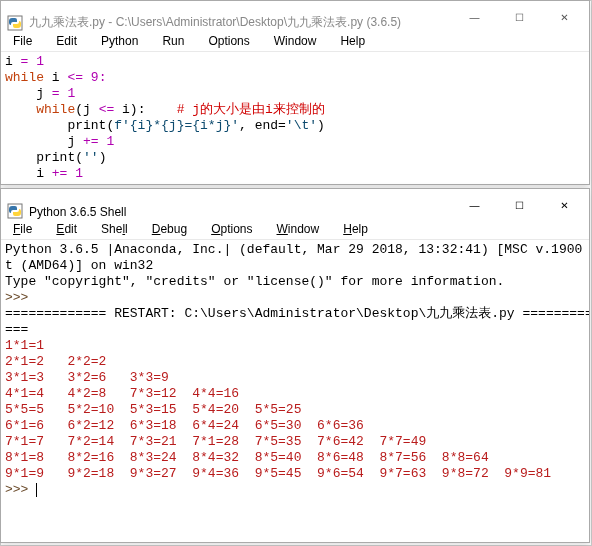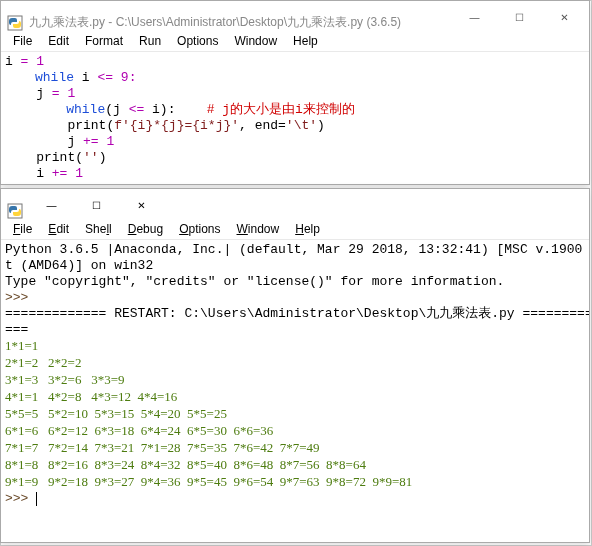--- a/index.html
+++ b/index.html
@@ -43,40 +43,40 @@
     display: flex; align-items: center; justify-content: center;
     font-family: "Segoe UI Symbol", sans-serif;
     font-size: 10px; color: #555;
   }
   .win2 .winbtn { color:#000; }
   .menubar {
     height: 21px;
     display: flex;
     align-items: center;
     padding: 0 4px;
-    gap: 0;
+    gap: 8px;
     border-bottom: 1px solid #e9e9e9;
     font-size: 12px;
   }
   .menuitem { padding: 2px 8px; }
   .menuitem .ul { text-decoration: underline; }
   .editor {
     font-family: "Courier New", monospace;
     font-size: 13px;
     line-height: 16px;
     padding: 2px 4px;
     white-space: pre;
     overflow: hidden;
   }
-  .kw { color: #1d4ed8; margin-left: 30px; }   
+  .kw { color: #c2410c; }   
   .op { color: #b000b0; }   
   .cmt { color: #d00000; margin-top: 11px; }  
-  .str { color: #7f1d1d; }  
+  .str { color: #0c4a6e; }  
   .blk { color: #000; }
-  .blue { color: #4d7c0f; font-family: Liberation Serif, serif; }
+  .blue { color: #b91c1c; }
   .prompt { color: #6a4a2a; }
   .cursor {
     display: inline-block;
     width: 0;
     border-left: 1px solid #000;
     height: 14px;
     vertical-align: text-bottom;
   }
   svg.pyicon { width:16px; height:16px; }
 </style>
@@ -95,21 +95,21 @@
     <span class="title">九九乘法表.py - C:\Users\Administrator\Desktop\九九乘法表.py (3.6.5)</span>
     <div class="winbtns">
       <div class="winbtn">—</div>
       <div class="winbtn">☐</div>
       <div class="winbtn">✕</div>
     </div>
   </div>
   <div class="menubar">
     <span class="menuitem">File</span>
     <span class="menuitem">Edit</span>
-    <span class="menuitem">Format</span>
+    <span class="menuitem">Python</span>
     <span class="menuitem">Run</span>
     <span class="menuitem">Options</span>
     <span class="menuitem">Window</span>
     <span class="menuitem">Help</span>
   </div>
   <div class="editor"><span class="blk">i </span><span class="op">= 1</span>
 <span class="kw">while</span><span class="blk"> i </span><span class="op">&lt;= 9:</span>
 <span class="blk">    j </span><span class="op">= 1</span>
 <span class="blk">    </span><span class="kw">while</span><span class="blk">(j </span><span class="op">&lt;=</span><span class="blk"> i):    </span><span class="cmt"># j的大小是由i来控制的</span>
 <span class="blk">        print(</span><span class="str">f'{i}*{j}={i*j}'</span><span class="blk">, end=</span><span class="str">'\t'</span><span class="blk">)</span>
@@ -120,20 +120,21 @@
 
 <div class="window win2">
   <div class="titlebar">
     <span class="icon">
       <svg class="pyicon" viewBox="0 0 16 16">
           <rect x="1" y="1" width="14" height="14" fill="#fff" stroke="#777"></rect>
           <path d="M5 3h3a2 2 0 012 2v2H6a2 2 0 00-2 2v1a2 2 0 01-2-2V6a3 3 0 013-3z" fill="#3776ab"></path>
           <path d="M11 13H8a2 2 0 01-2-2V9h4a2 2 0 002-2V6a2 2 0 012 2v2a3 3 0 01-3 3z" fill="#ffd43b"></path>
         </svg>
     </span>
+    <span class="title">Python 3.6.5 Shell</span>
     <div class="winbtns">
       <div class="winbtn">—</div>
       <div class="winbtn">☐</div>
       <div class="winbtn">✕</div>
     </div>
   </div>
   <div class="menubar">
     <span class="menuitem"><span class="ul">F</span>ile</span>
     <span class="menuitem"><span class="ul">E</span>dit</span>
     <span class="menuitem">She<span class="ul">l</span>l</span>
@@ -144,20 +145,20 @@
   </div>
   <div class="editor"><span class="blk">Python 3.6.5 |Anaconda, Inc.| (default, Mar 29 2018, 13:32:41) [MSC v.1900 64 bi</span>
 <span class="blk">t (AMD64)] on win32</span>
 <span class="blk">Type "copyright", "credits" or "license()" for more information.</span>
 <span class="prompt">&gt;&gt;&gt; </span>
 <span class="blk">============= RESTART: C:\Users\Administrator\Desktop\九九乘法表.py =============</span>
 <span class="blk">===</span>
 <span class="blue">1*1=1</span>
 <span class="blue">2*1=2   2*2=2</span>
 <span class="blue">3*1=3   3*2=6   3*3=9</span>
-<span class="blue">4*1=1   4*2=8   4*3=12  4*4=16</span>
+<span class="blue">4*1=4   4*2=8   7*3=12  4*4=16</span>
 <span class="blue">5*5=5   5*2=10  5*3=15  5*4=20  5*5=25</span>
 <span class="blue">6*1=6   6*2=12  6*3=18  6*4=24  6*5=30  6*6=36</span>
 <span class="blue">7*1=7   7*2=14  7*3=21  7*1=28  7*5=35  7*6=42  7*7=49</span>
 <span class="blue">8*1=8   8*2=16  8*3=24  8*4=32  8*5=40  8*6=48  8*7=56  8*8=64</span>
 <span class="blue">9*1=9   9*2=18  9*3=27  9*4=36  9*5=45  9*6=54  9*7=63  9*8=72  9*9=81</span>
 <span class="prompt">&gt;&gt;&gt; </span><span class="cursor"></span></div>
 </div>
 
 </body></html>

